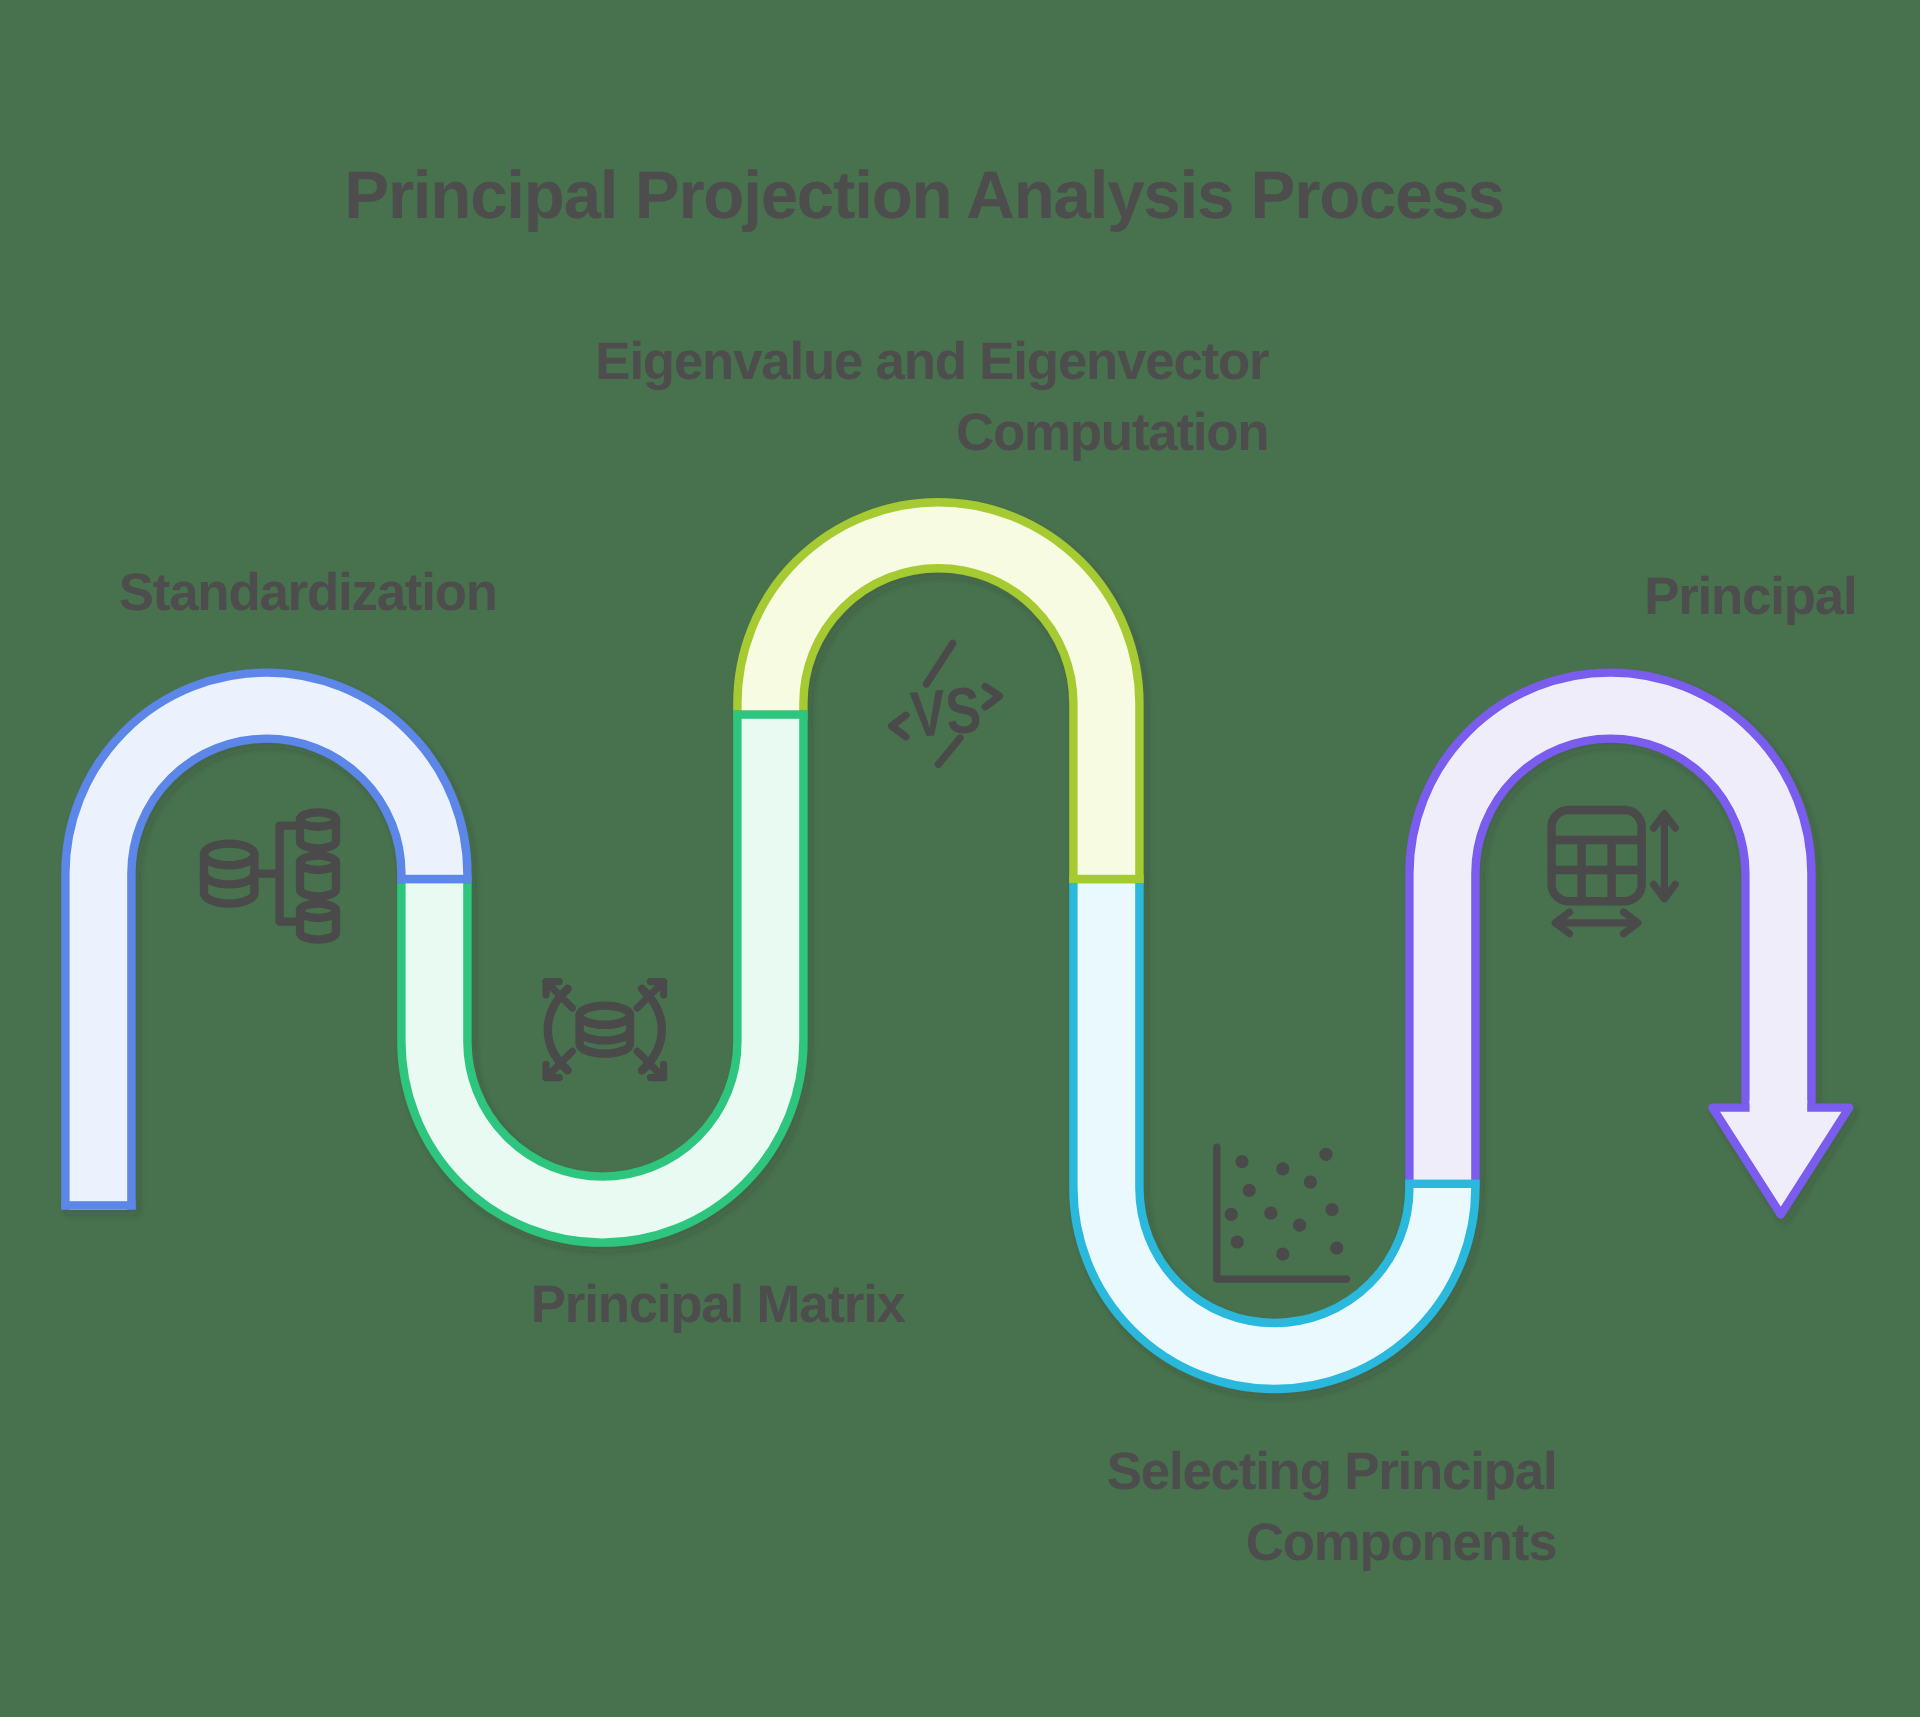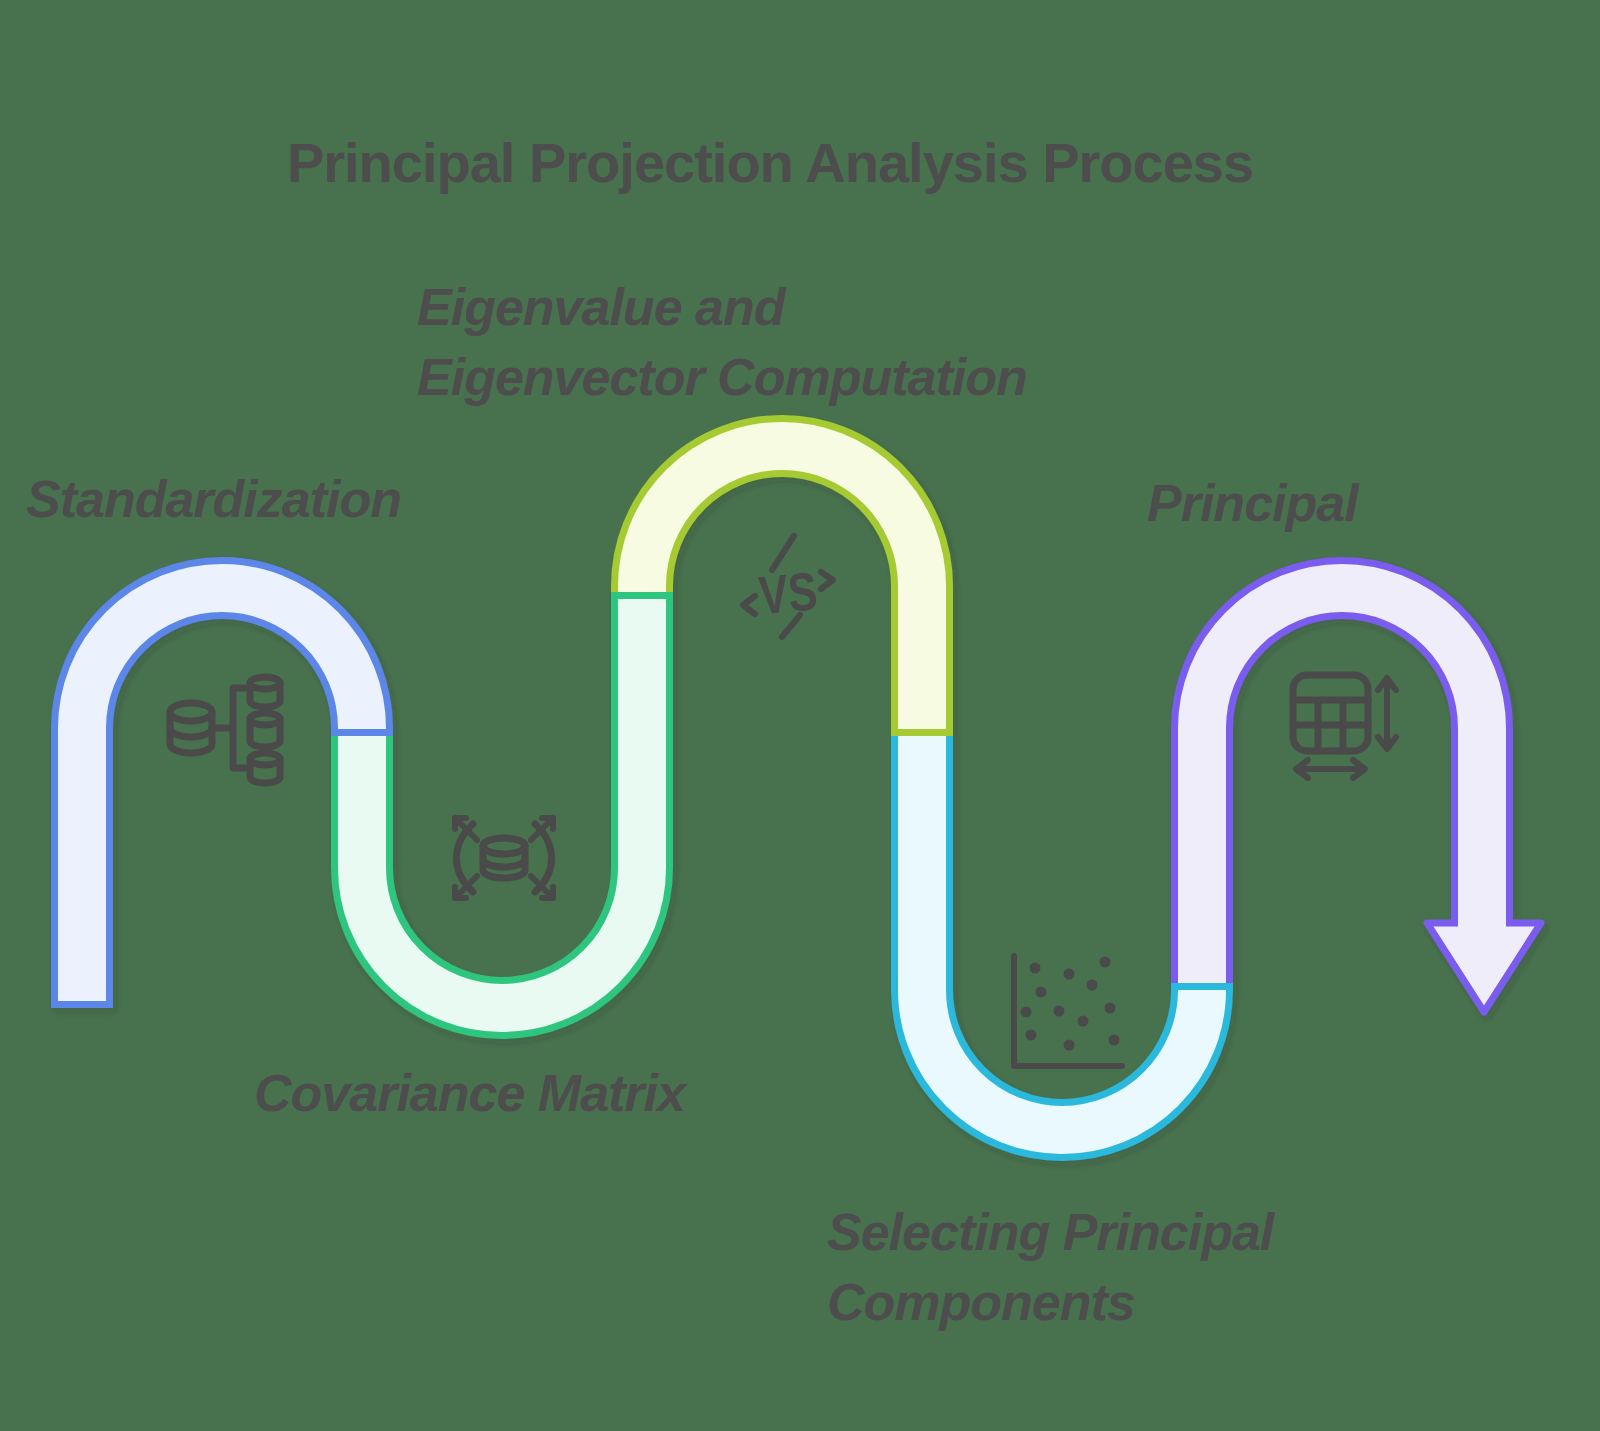--- a/index.html
+++ b/index.html
@@ -17,27 +17,26 @@
   }
   .diagram-title {
     position: absolute;
     left: 170px; top: 130px; width: 1200px;
     text-align: center;
     font-size: 56px; font-weight: bold; letter-spacing: -1px;
     color: var(--text-color, #4D4D4D);
   }
   .step-label {
     position: absolute;
-    text-align: left;
-    font-size: 52px; font-weight: bold; letter-spacing: -1px;
+    text-align: right;
+    font-size: 44px; font-weight: bold; letter-spacing: -1px;
     line-height: 1.35;
     color: var(--text-color, #4D4D4D);
-    font-style: italic;
   }
-  .lbl-standardization { left: 26px;  top: 464px;  width: 400px; }
+  .lbl-standardization { left: 14px;  top: 464px;  width: 400px; }
   .lbl-covariance      { left: 254px; top: 1058px; width: 500px; }
   .lbl-eigen           { left: 417px; top: 272px;  width: 640px; }
   .lbl-selecting       { left: 827px; top: 1197px; width: 470px; }
   .lbl-projection      { left: 1147px; top: 468px; width: 400px; }
 </style>
 </head>
 <body>
 
 <div class="canvas">
 
@@ -145,17 +144,17 @@
       <g stroke-width="6">
         <path d="M8,99 H73"></path>
         <path d="M18,90 L6,99 L18,108"></path>
         <path d="M63,90 L75,99 L63,108"></path>
       </g>
     </g>
   </svg>
 
   <div class="diagram-title">Principal Projection Analysis Process</div>
   <div class="step-label lbl-standardization">Standardization</div>
-  <div class="step-label lbl-covariance">Covariance Matrix</div>
+  <div class="step-label lbl-covariance">Principal Matrix</div>
   <div class="step-label lbl-eigen">Eigenvalue and Eigenvector Computation</div>
   <div class="step-label lbl-selecting">Selecting Principal Components</div>
   <div class="step-label lbl-projection">Principal</div>
 </div>
 
 </body></html>

